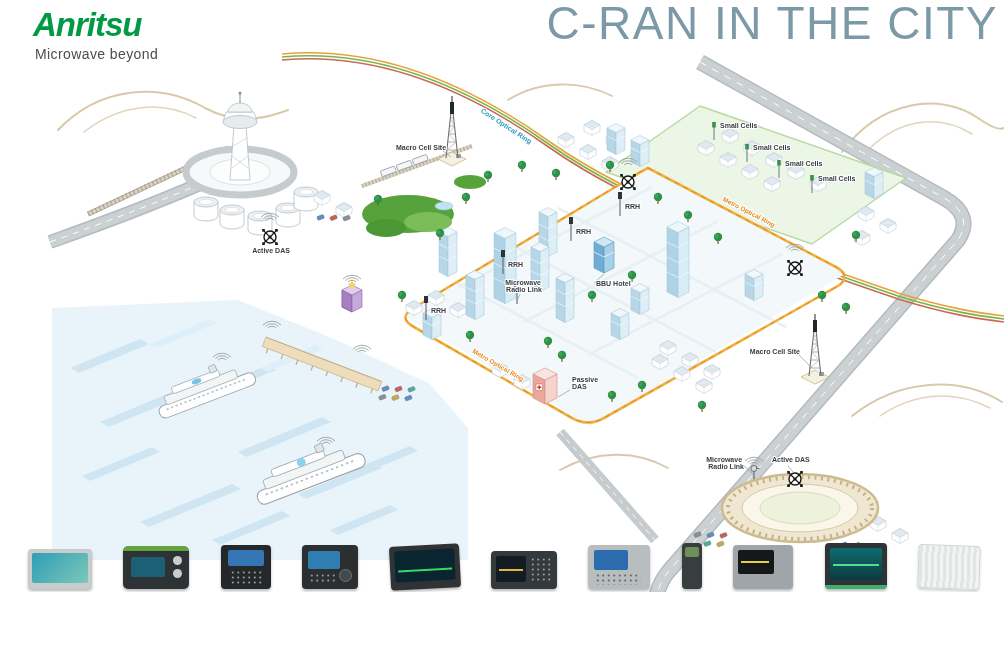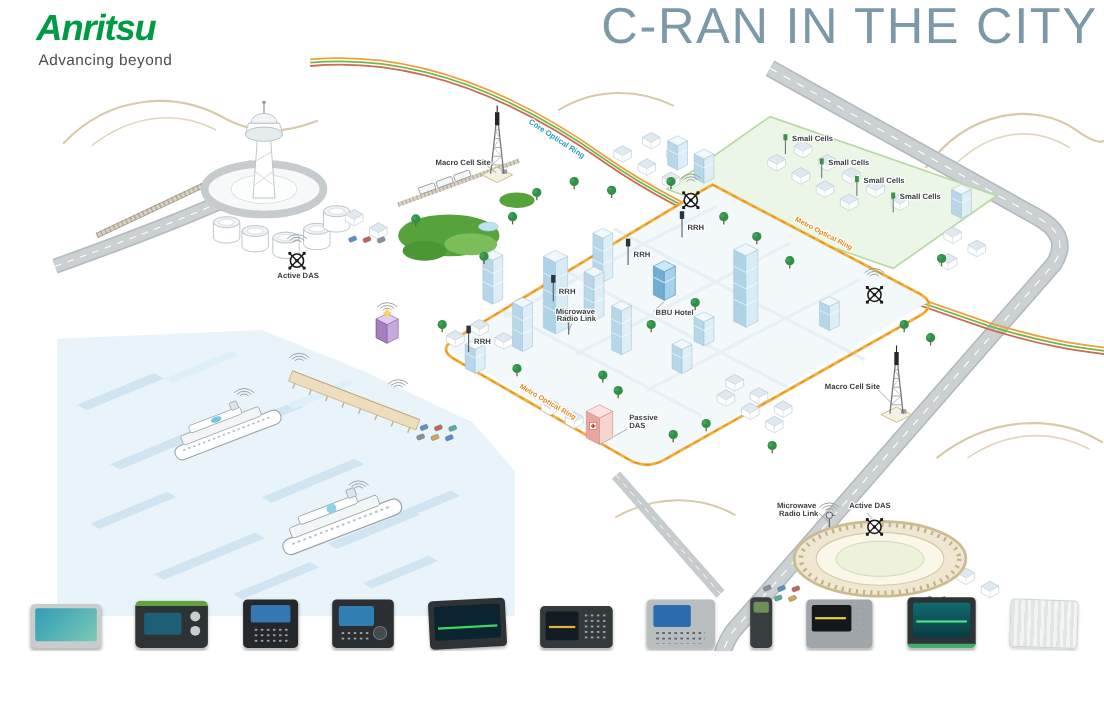--- a/index.html
+++ b/index.html
@@ -62,21 +62,21 @@
   .d10 .trace{left:8px;right:8px;top:50%;background:#4fe08a;}
   .d11{width:60px;height:42px;background:repeating-linear-gradient(90deg,#e2e5e6 0 3px,#f2f4f4 3px 6px);
        border:1px solid #cfd4d6;transform:rotate(2deg);box-shadow:0 2px 3px rgba(0,0,0,.18);}
 </style>
 </head>
 <body>
 
 <div class="page">
 
   <div class="logo">Anritsu</div>
-  <div class="tagline">Advancing beyond</div>
+  <div class="tagline">Microwave beyond</div>
   <h1 class="title">C-RAN IN THE CITY</h1>
 
   <svg class="scene" viewBox="0 0 1004 651">
     <defs>
       <g id="house">
         <path d="M-8,-1 L0,-5.5 L8,-1 L8,5 L0,9.5 L-8,5 Z" fill="#ffffff" stroke="#bccbd4" stroke-width="0.6"></path>
         <path d="M-8,-1 L0,-5.5 L8,-1 L0,3.5 Z" fill="#dfe9ef" stroke="#bccbd4" stroke-width="0.5"></path>
         <path d="M0,3.5 L0,9.5" stroke="#cdd9e0" stroke-width="0.5"></path>
       </g>
       <g id="bldg-s" stroke="#9fc2d4" stroke-width="0.5">

